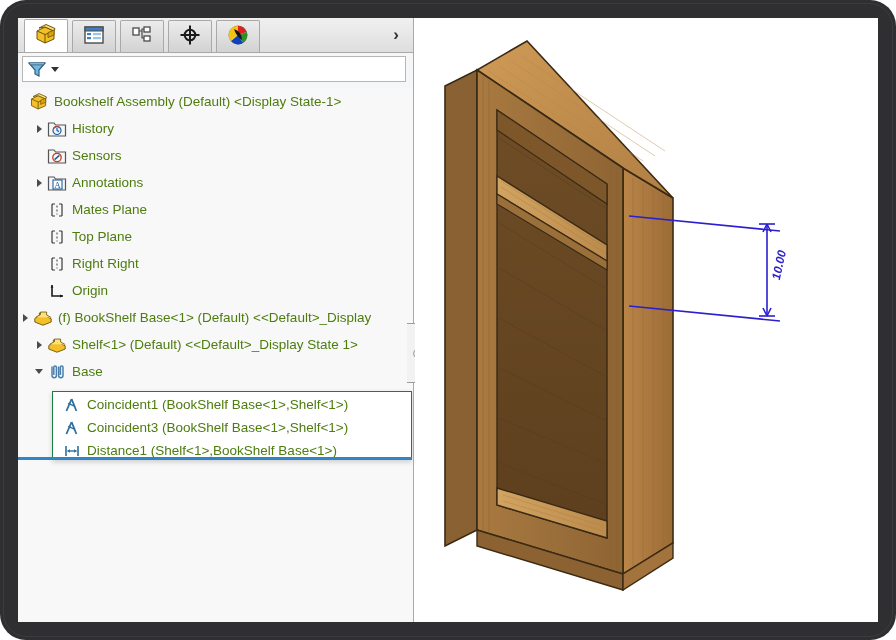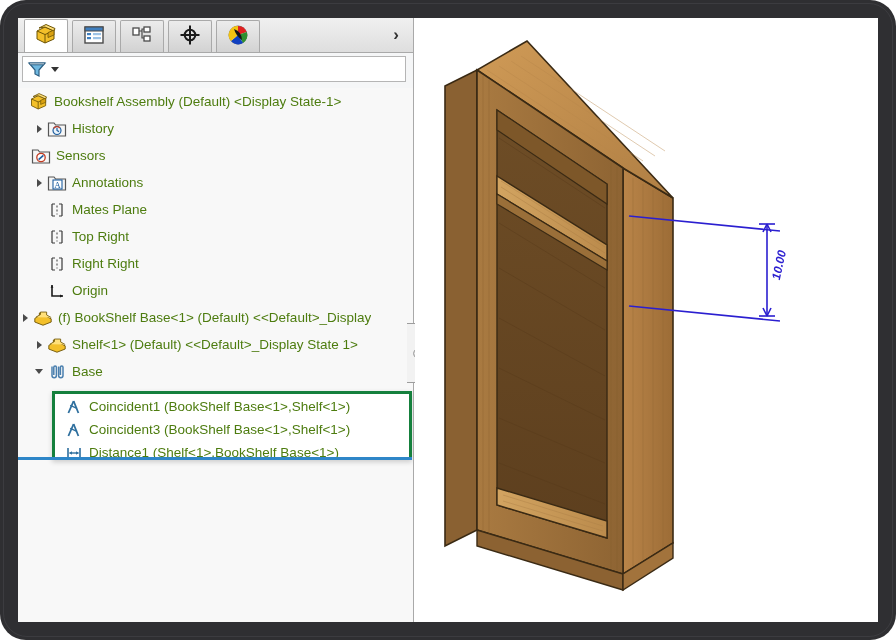--- a/index.html
+++ b/index.html
@@ -46,21 +46,21 @@
   .row .ico{width:22px;height:22px;display:flex;align-items:center;justify-content:center;
             flex:0 0 22px;margin-right:4px;}
   .row .lbl{overflow:hidden;}
   .arrglyph{width:0;height:0;border-left:5px solid #4b4b4b;
             border-top:4px solid transparent;border-bottom:4px solid transparent;}
   .arrglyph.down{border-left:4px solid transparent;border-right:4px solid transparent;
                  border-top:5px solid #4b4b4b;border-bottom:none;}
 
   
   #mate-highlight{position:absolute;left:34px;top:303px;width:360px;height:69px;
-                  border:3px solid #15803d;background:#ffffff;box-sizing:border-box;
+                  border:1px solid #15803d;background:#ffffff;box-sizing:border-box;
                   box-shadow:0 2px 5px rgba(0,0,0,.18);}
   #blue-underline{position:absolute;left:0px;top:369px;width:394px;height:3px;
                   background:#2e86c8;}
   
   #splitter{position:absolute;left:389px;top:305px;width:22px;height:60px;
             background:#f2f2f2;border:1px solid #9d9d9d;border-left:none;
             border-radius:0 3px 3px 0;box-sizing:border-box;
             display:flex;align-items:center;justify-content:center;}
   #splitter .dot{width:7px;height:7px;border-radius:50%;border:1px solid #9a9a9a;
                  background:#e4e4e4;}
@@ -180,21 +180,21 @@
             <svg width="20" height="18" viewBox="0 0 20 18">
               <path d="M1.5 3 L7 3 L8.6 5 L18.5 5 L18.5 16 L1.5 16 Z" fill="#f6f6f6" stroke="#555" stroke-width="1.2"></path>
               <circle cx="10" cy="10.5" r="4" fill="#e9f2fa" stroke="#1f5fa0" stroke-width="1.2"></circle>
               <path d="M10 8 L10 10.5 L12 11.6" stroke="#1f5fa0" stroke-width="1.2" fill="none"></path>
               <path d="M6.6 8.4 A4 4 0 0 1 13 8" fill="none" stroke="#c23b22" stroke-width="1.3"></path>
             </svg>
           </span>
           <span class="lbl">History</span>
         </div>
 
-        <div class="row" style="padding-left:12px">
+        <div class="row" style="padding-left:28px">
           <span class="ico">
             <svg width="20" height="18" viewBox="0 0 20 18">
               <path d="M1.5 3 L7 3 L8.6 5 L18.5 5 L18.5 16 L1.5 16 Z" fill="#f6f6f6" stroke="#555" stroke-width="1.2"></path>
               <circle cx="10" cy="10.5" r="4.2" fill="#ffffff" stroke="#c23b22" stroke-width="1.3"></circle>
               <path d="M7.6 12.6 L12.4 8.4" stroke="#1f5fa0" stroke-width="1.6"></path>
             </svg>
           </span>
           <span class="lbl">Sensors</span>
         </div>
 
@@ -224,21 +224,21 @@
         </div>
 
         <div class="row" style="padding-left:28px">
           <span class="ico">
             <svg width="18" height="18" viewBox="0 0 18 18">
               <path d="M4 3 L4 15 M14 3 L14 15" stroke="#3a3a3a" stroke-width="1.2"></path>
               <path d="M4 3 L7 3 M11 3 L14 3 M4 15 L7 15 M11 15 L14 15" stroke="#3a3a3a" stroke-width="1.2"></path>
               <path d="M9 4.5 L9 13.5" stroke="#3a3a3a" stroke-width="1" stroke-dasharray="2 2"></path>
             </svg>
           </span>
-          <span class="lbl">Top Right</span>
+          <span class="lbl">Top Plane</span>
         </div>
 
         <div class="row" style="padding-left:28px">
           <span class="ico">
             <svg width="18" height="18" viewBox="0 0 18 18">
               <path d="M4 3 L4 15 M14 3 L14 15" stroke="#3a3a3a" stroke-width="1.2"></path>
               <path d="M4 3 L7 3 M11 3 L14 3 M4 15 L7 15 M11 15 L14 15" stroke="#3a3a3a" stroke-width="1.2"></path>
               <path d="M9 4.5 L9 13.5" stroke="#3a3a3a" stroke-width="1" stroke-dasharray="2 2"></path>
             </svg>
           </span>

